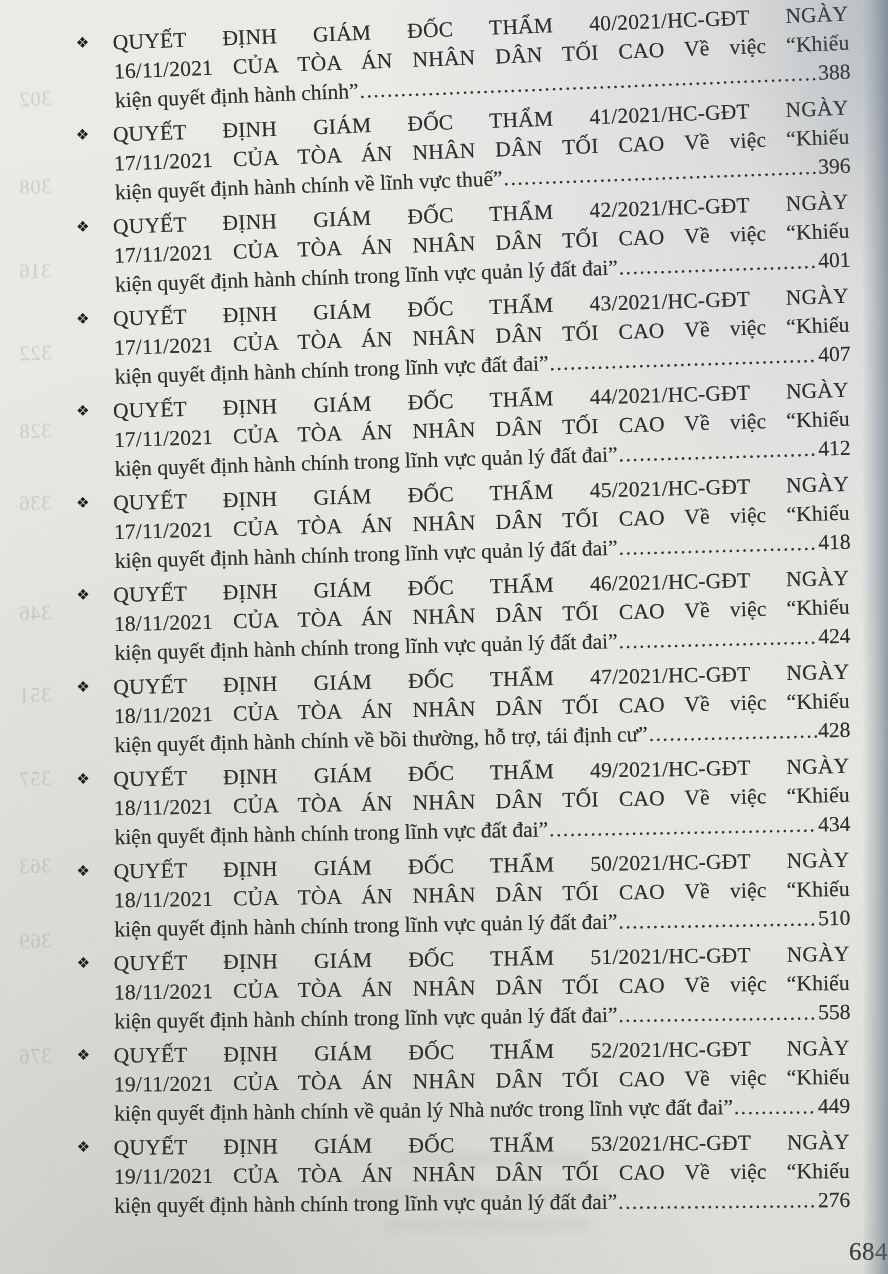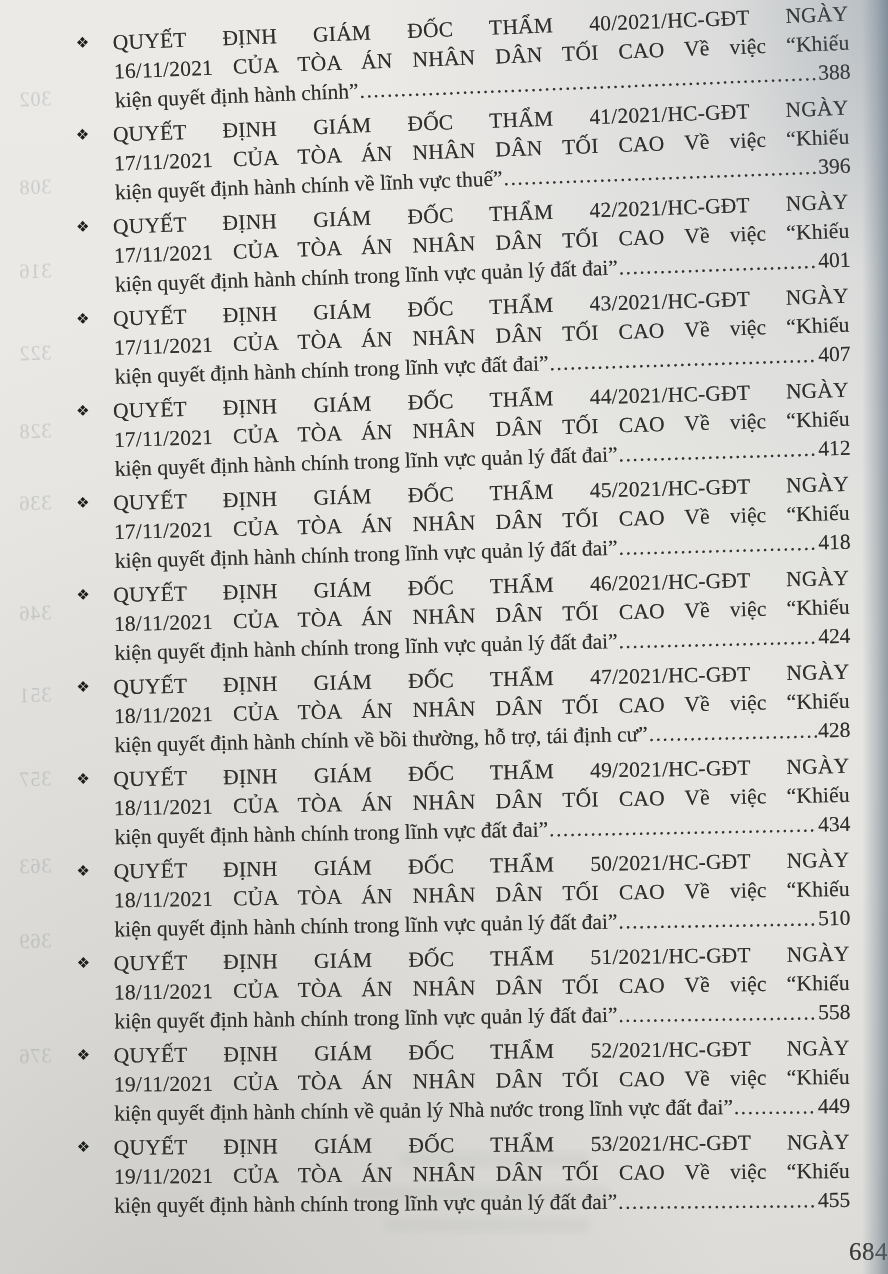--- a/index.html
+++ b/index.html
@@ -216,21 +216,21 @@
         <span class="pnum">449</span>
       </div>
     </div>
       <div class="entry" style="transform: rotate(-0.45deg);">
       <span class="bullet">❖</span>
       <div class="l1">QUYẾT ĐỊNH GIÁM ĐỐC THẨM 53/2021/HC-GĐT NGÀY</div>
       <div class="l2">19/11/2021 CỦA TÒA ÁN NHÂN DÂN TỐI CAO Về việc “Khiếu</div>
       <div class="l3">
         <span class="l3-text">kiện quyết định hành chính trong lĩnh vực quản lý đất đai”</span>
         <span class="dots"></span>
-        <span class="pnum">455</span>
+        <span class="pnum">276</span>
       </div>
     </div>
     </div>
 
   <div class="footer">684</div>
 
   <div class="corner-shade"></div>
   <div class="edge-shadow-right"></div>
 </div>
 

